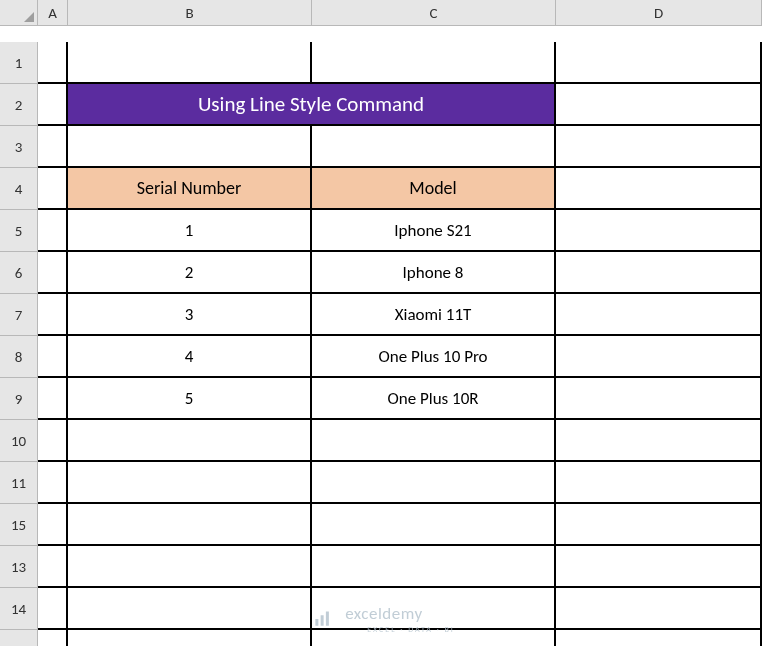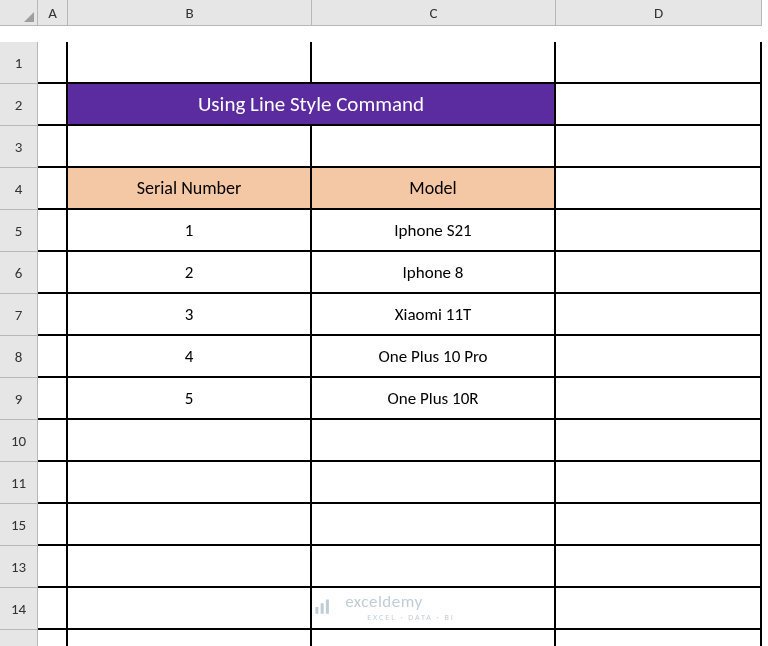--- a/index.html
+++ b/index.html
@@ -73,21 +73,21 @@
     grid-column: span 2;
   }
   .hdr-cell {
     background: #f4c7a5;
     font-weight: normal;
     font-size: 18px;
   }
   .watermark {
     position: absolute;
     left: 50%;
-    bottom: 24px;
+    bottom: 12px;
     transform: translateX(-50%);
     color: #b7c5cf;
     font-size: 17px;
     letter-spacing: .5px;
     display:flex;
     align-items:center;
     gap:14px;
     opacity:.85;
     pointer-events:none;
   }

